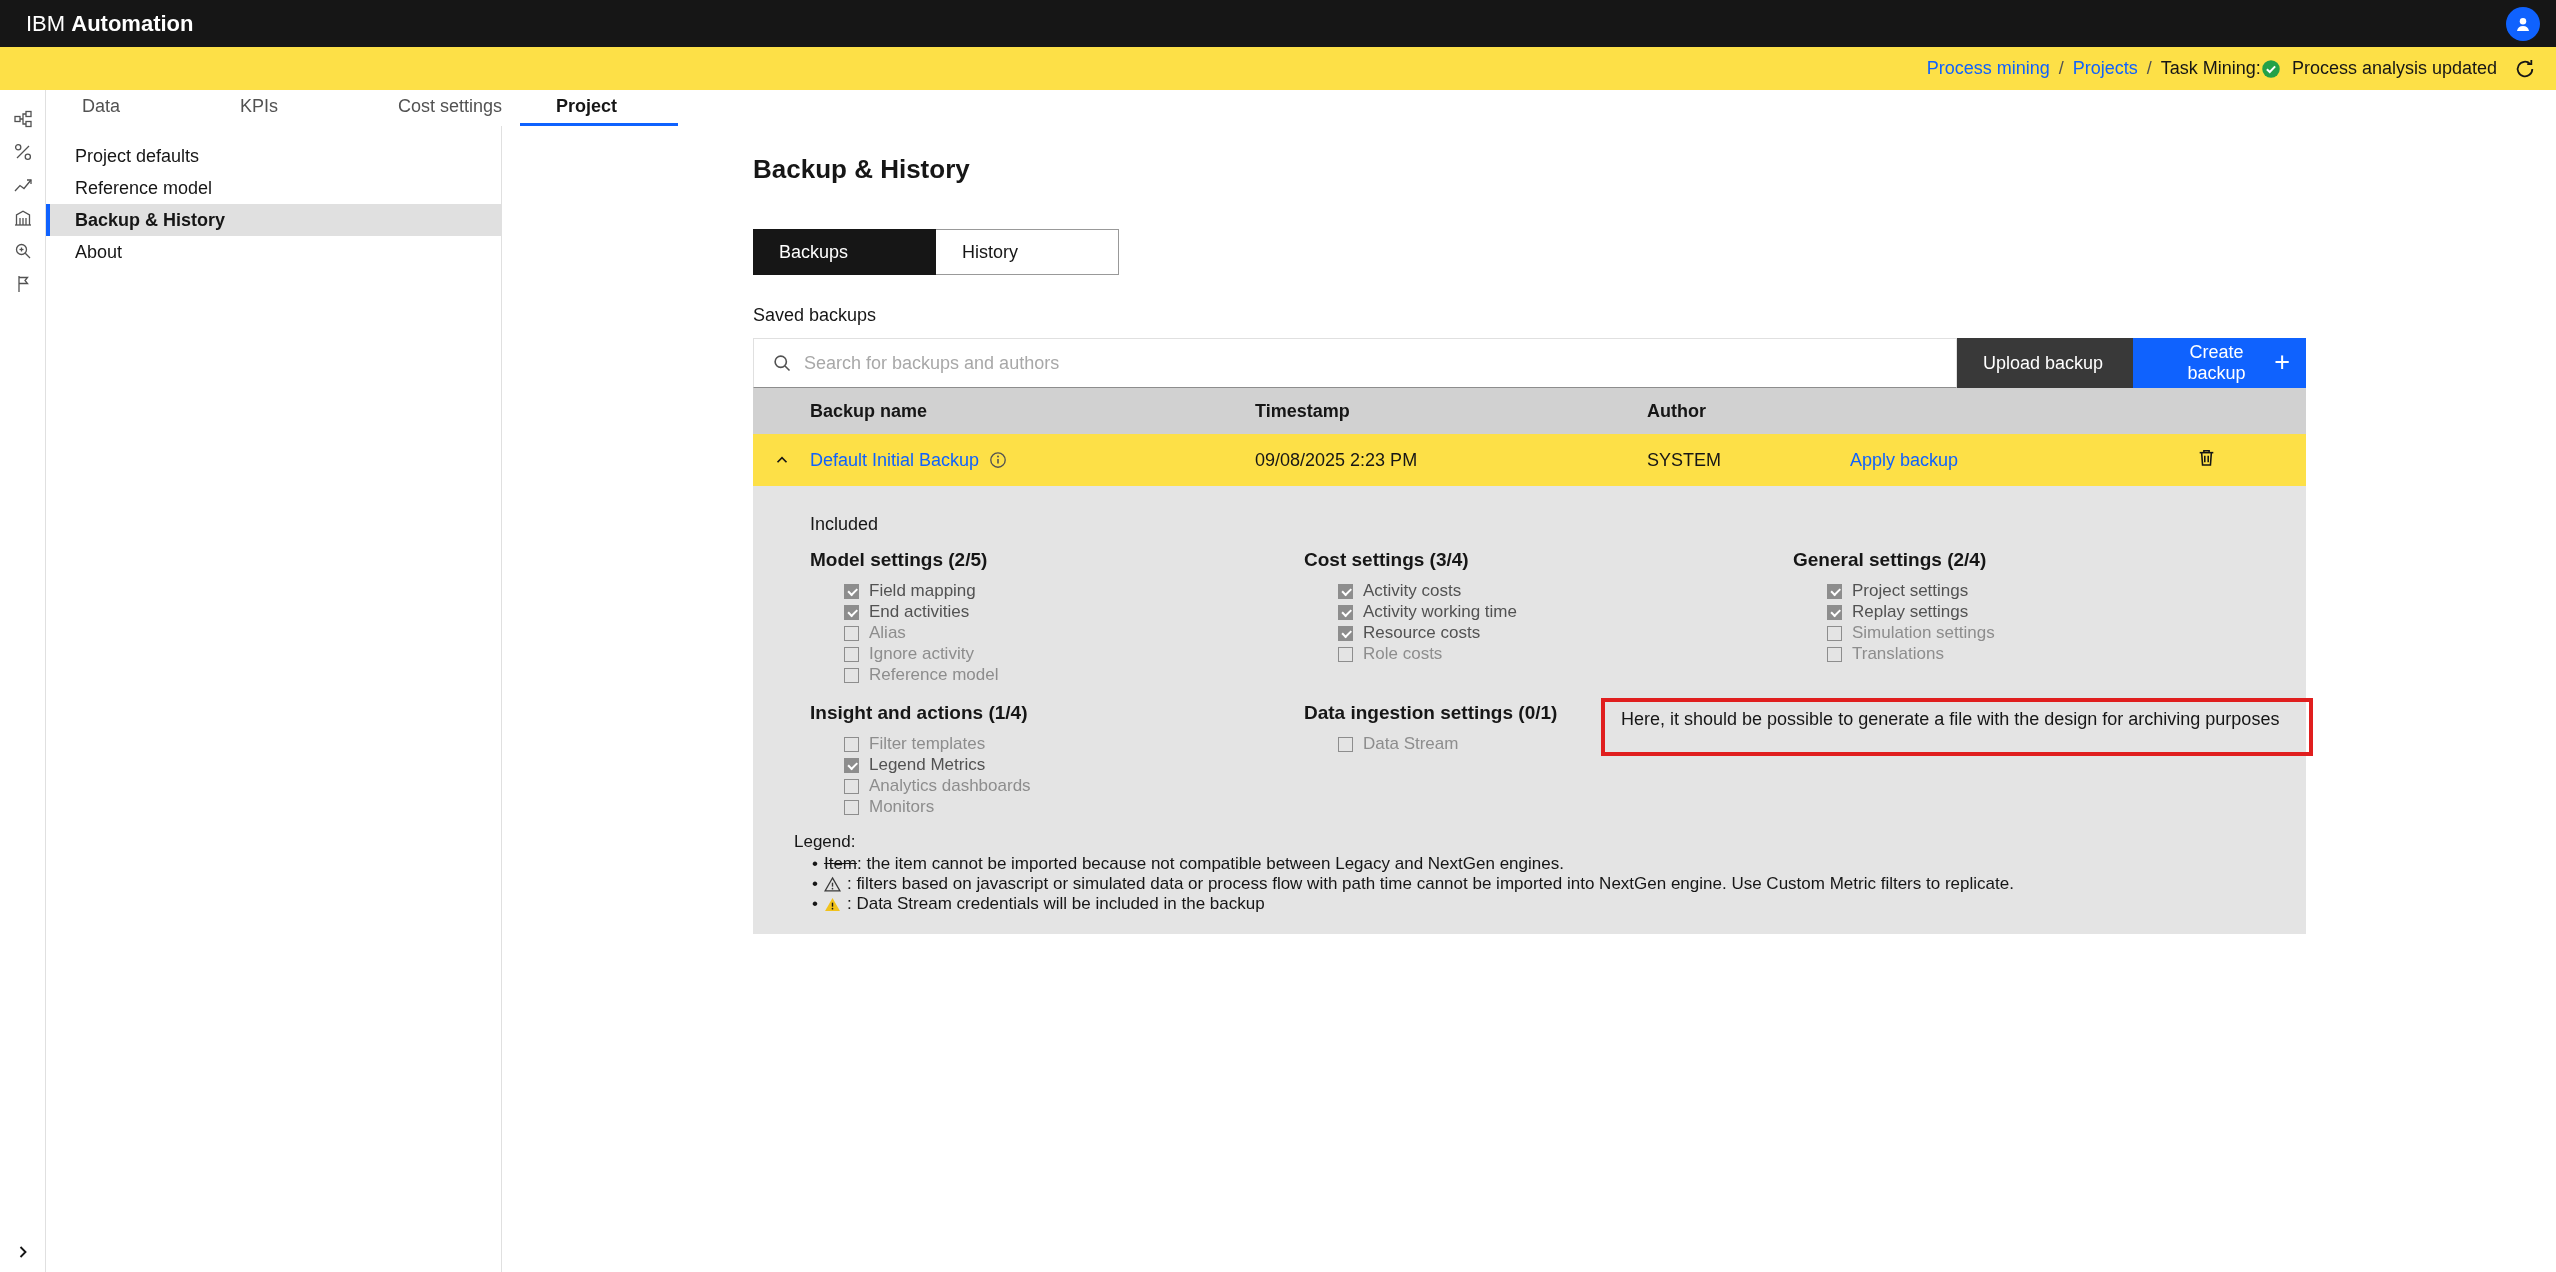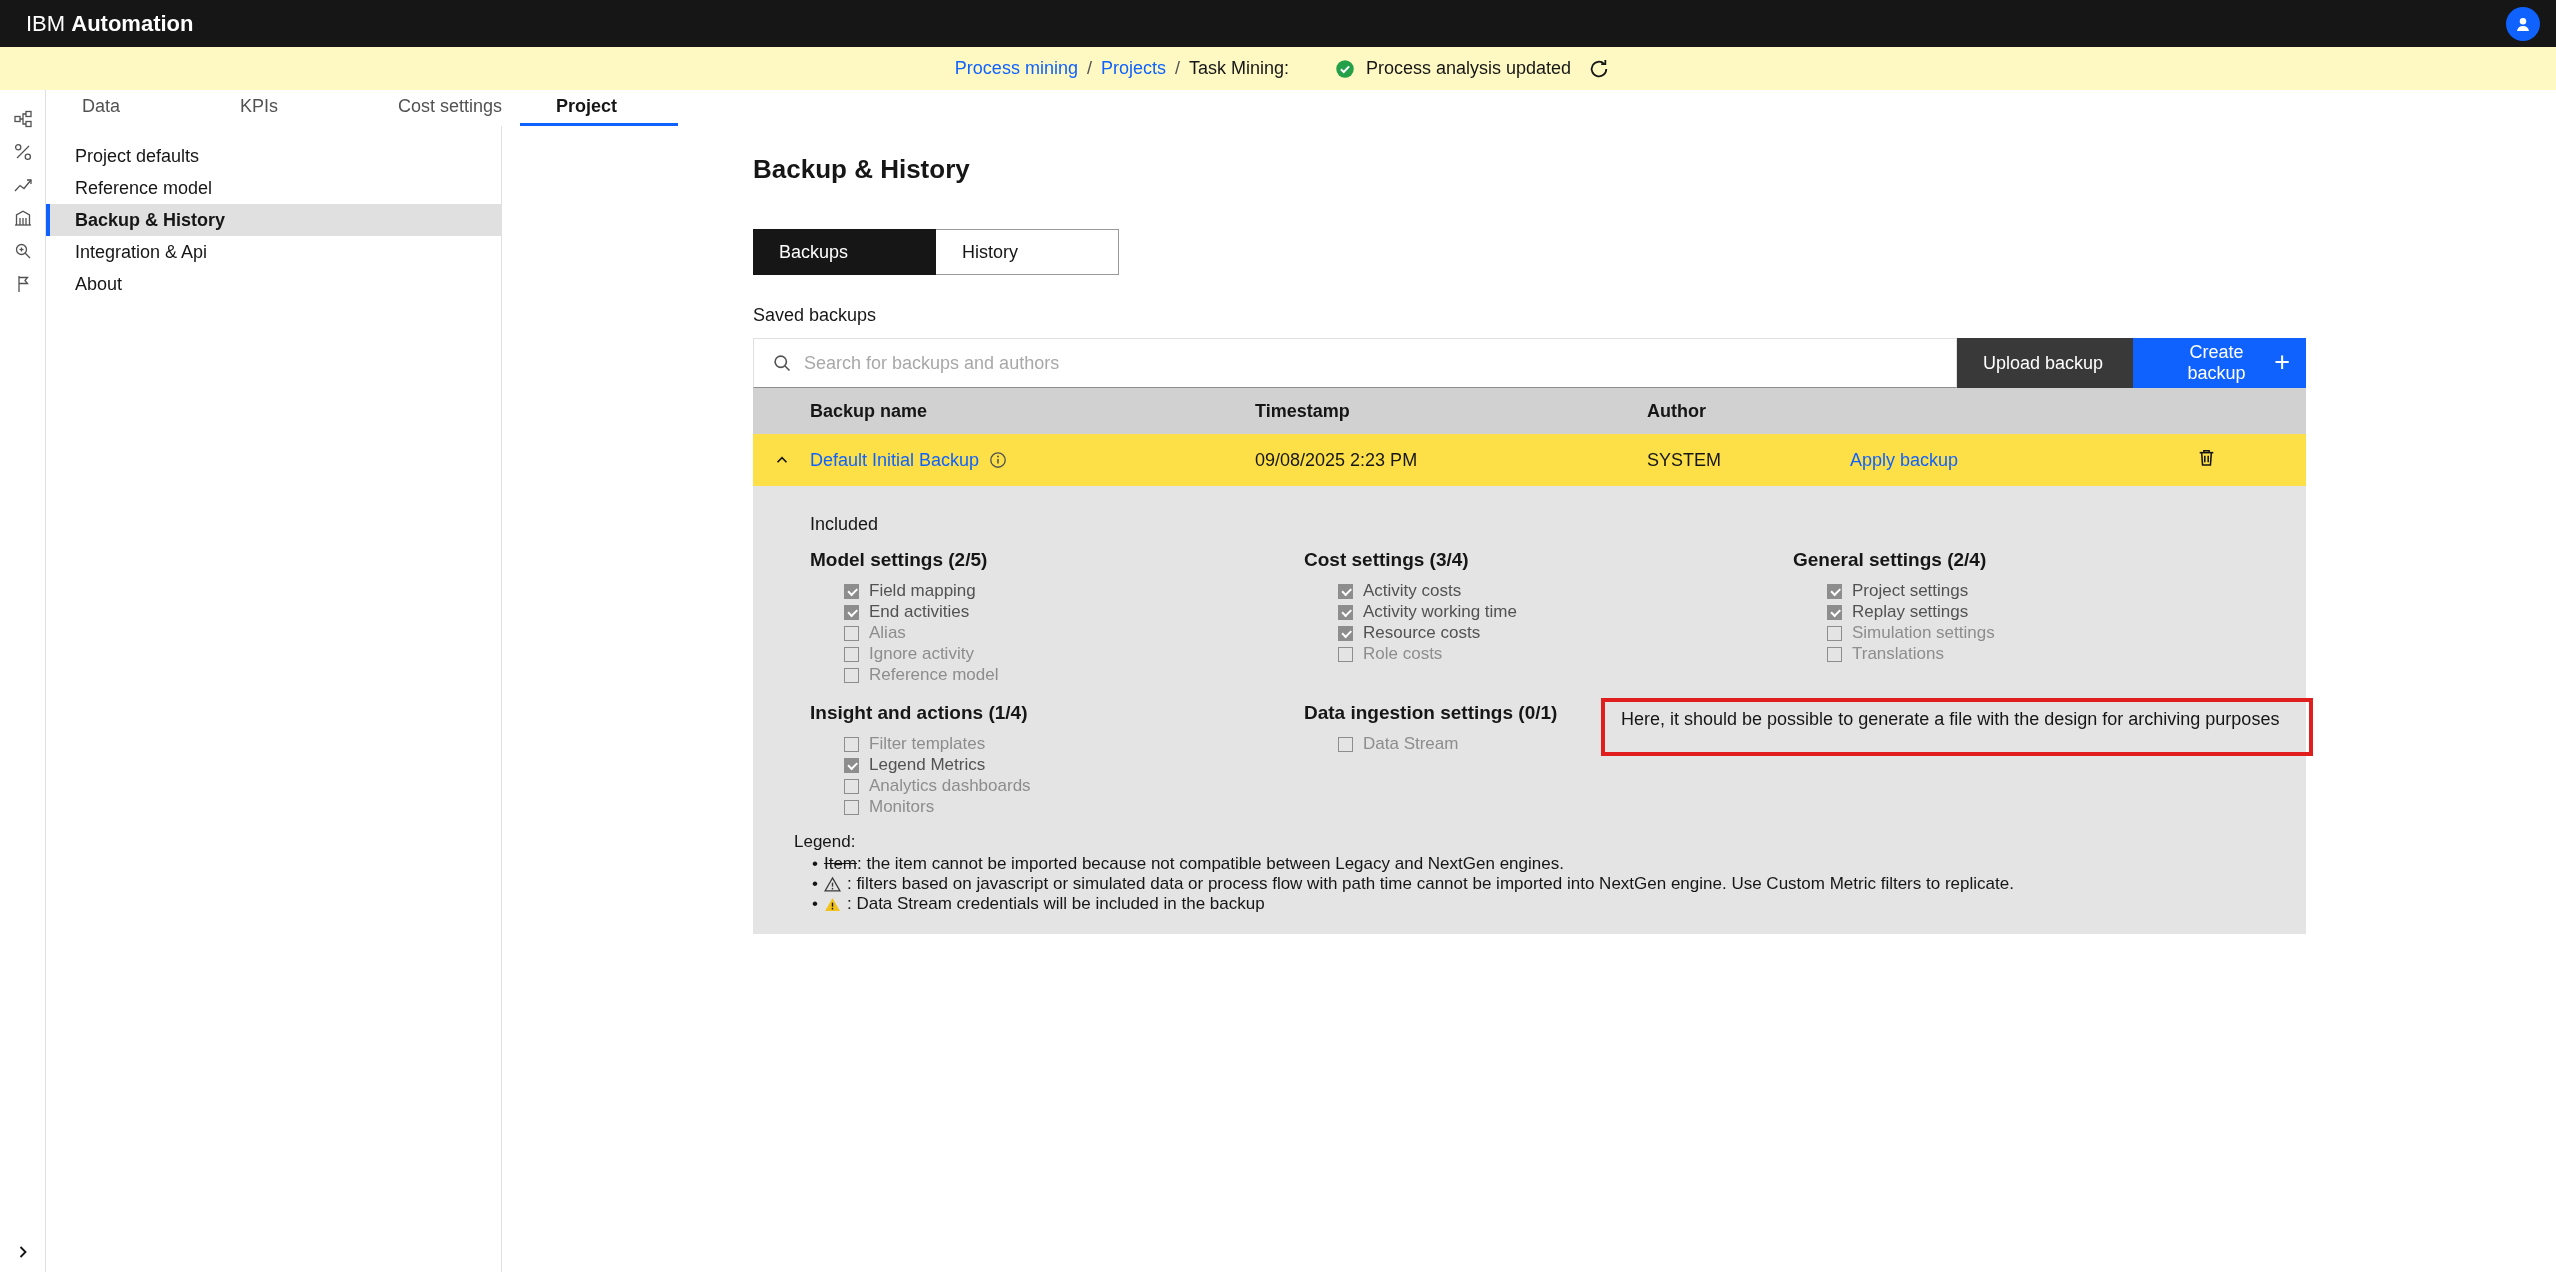--- a/index.html
+++ b/index.html
@@ -8,21 +8,21 @@
 
   
   .top-bar { height:47px; background:#161616; display:flex; align-items:center; justify-content:space-between; padding:0 10px 0 26px; }
   .brand { color:#fff; font-size:22px; }
   .brand .prefix { font-weight:400; }
   .brand .product { font-weight:700; }
   .avatar { width:34px; height:34px; border-radius:50%; background:#0f62fe; display:flex; align-items:center; justify-content:center; margin-right:6px; cursor:pointer; }
   .avatar svg { width:20px; height:20px; }
 
   
-  .breadcrumb-row { height:43px; display:flex; align-items:center; justify-content:center; padding:0 20px 0 29px; background:#fef9c3;gap:46px; }
+  .breadcrumb-row { height:43px; display:flex; align-items:center; justify-content:flex-end; padding:0 20px 0 29px; background:#fde047; }
   .breadcrumb { display:flex; align-items:center; gap:9px; font-size:18px; }
   .crumb-link { color:#0f62fe; cursor:pointer; }
   .crumb-sep { color:#525252; }
   .crumb-current { color:#161616; }
   .status-area { display:flex; align-items:center; gap:11px; font-size:18px; color:#161616; }
   .icon-16 { width:20px; height:20px; display:inline-flex; }
   .renew-btn { cursor:pointer; display:inline-flex; margin-left:6px; }
   .renew-btn svg { width:22px; height:22px; }
 
   
@@ -199,21 +199,20 @@
       <div class="page-tab">Cost settings</div>
       <div class="page-tab active">Project</div>
     </div>
 
     <div class="content-row">
 
       <nav class="side-nav">
         <div class="nav-item">Project defaults</div>
         <div class="nav-item">Reference model</div>
         <div class="nav-item active">Backup &amp; History</div>
-        <div class="nav-item">Integration &amp; Api</div>
         <div class="nav-item">About</div>
       </nav>
 
       <main class="main-content">
         <div class="content-inner">
 
           <h1 class="page-title">Backup &amp; History</h1>
 
           <div class="view-switcher">
             <div class="vtab backups">Backups</div>

